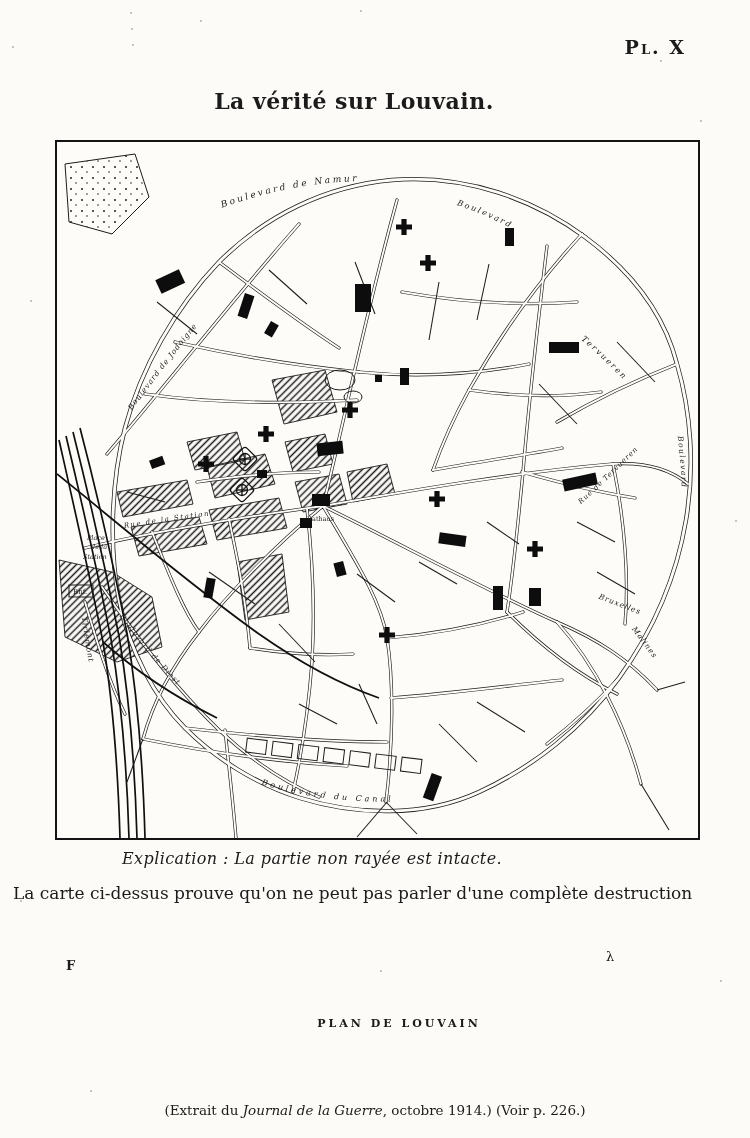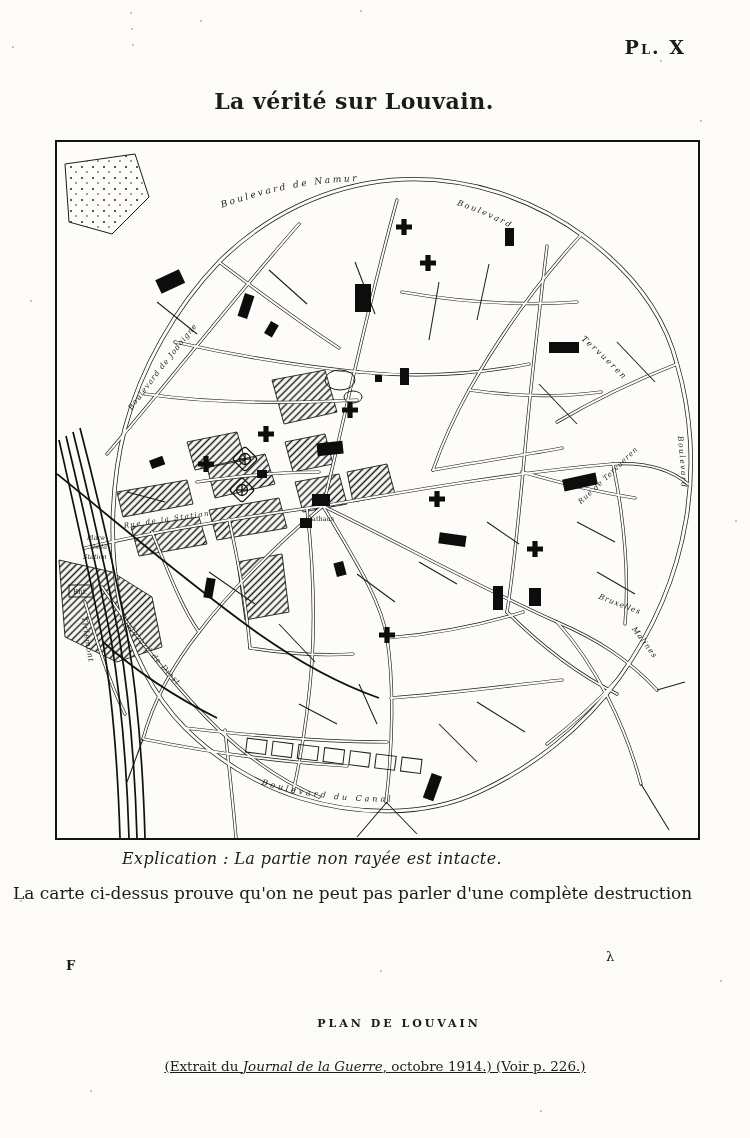--- a/index.html
+++ b/index.html
@@ -18,21 +18,21 @@
   .map-frame{position:absolute;left:55px;top:140px;width:641px;height:696px;
              border:2.5px solid #141414;background:#fdfcf9;}
   .explication{position:absolute;top:849px;left:0;width:624px;text-align:center;
                font-style:italic;font-size:16px;letter-spacing:.4px;}
   .bodytext{position:absolute;top:881px;left:13px;width:750px;
             font-size:17px;line-height:1.52;}
   .mark-left{position:absolute;top:958px;left:66px;font-size:13px;font-weight:bold;}
   .mark-right{position:absolute;top:949px;left:606px;font-size:13px;}
   .caption-title{position:absolute;top:1017px;left:0;width:750px;text-align:center;
                  font-size:11px;font-weight:bold;letter-spacing:3px;margin-left:24px;}
-  .caption-src{position:absolute;top:1058px;left:0;width:750px;text-align:center;font-size:13.5px;text-decoration:underline;}
+  .caption-src{position:absolute;top:1102px;left:0;width:750px;text-align:center;font-size:13.5px;}
   .caption-src .it{font-style:italic;}
 
   
   svg text{font-family:"DejaVu Serif","Liberation Serif",serif;fill:#1c1c1c;}
   .casing{fill:none;stroke:#1c1c1c;stroke-width:3.2;stroke-linecap:round;stroke-linejoin:round;}
   .roadfill{fill:none;stroke:#fdfcf9;stroke-width:1.9;stroke-linecap:round;stroke-linejoin:round;}
   .ringcase{fill:none;stroke:#1c1c1c;stroke-width:4.4;stroke-linejoin:round;}
   .ringfill{fill:none;stroke:#fdfcf9;stroke-width:2.9;stroke-linejoin:round;}
   .lane{fill:none;stroke:#1c1c1c;stroke-width:1.05;}
   .rail{fill:none;stroke:#101010;stroke-width:1.7;}

